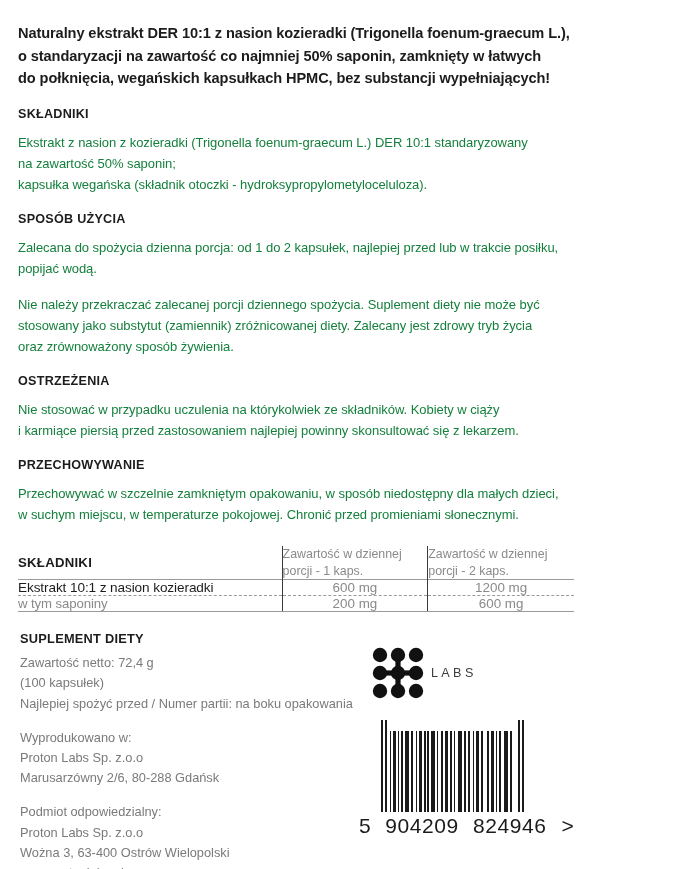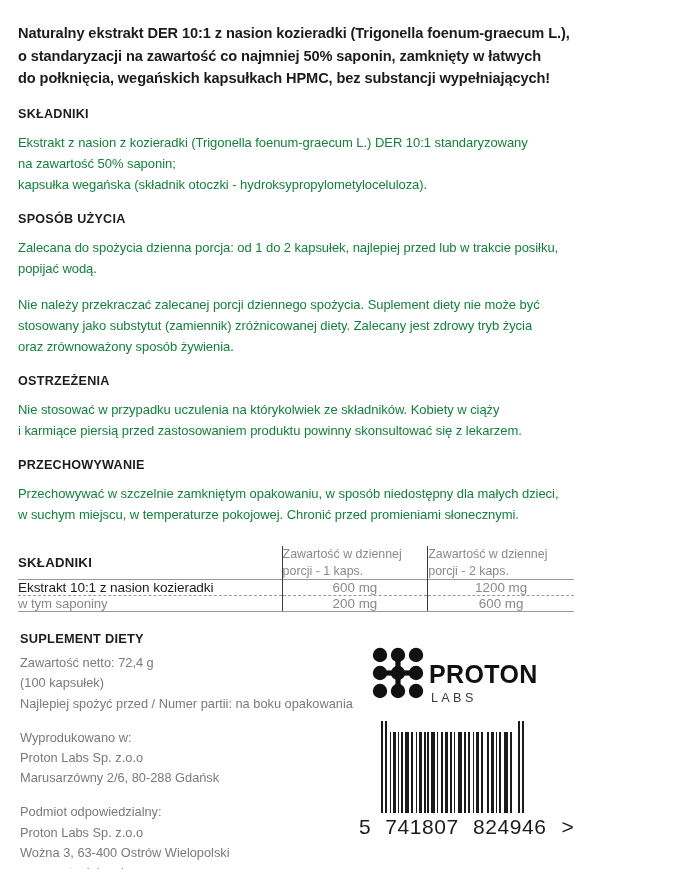--- a/index.html
+++ b/index.html
@@ -230,21 +230,21 @@
       <div>Nie należy przekraczać zalecanej porcji dziennego spożycia. Suplement diety nie może być</div>
       <div>stosowany jako substytut (zamiennik) zróżnicowanej diety. Zalecany jest zdrowy tryb życia</div>
       <div>oraz zrównoważony sposób żywienia.</div>
     </div>
   </div>
 
   <div class="section">
     <div class="section-title">OSTRZEŻENIA</div>
     <div class="body-text">
       <div>Nie stosować w przypadku uczulenia na którykolwiek ze składników. Kobiety w ciąży</div>
-      <div>i karmiące piersią przed zastosowaniem produktu powinny skonsultować się z lekarzem.</div>
+      <div>i karmiące piersią przed zastosowaniem najlepiej powinny skonsultować się z lekarzem.</div>
     </div>
   </div>
 
   <div class="section">
     <div class="section-title">PRZECHOWYWANIE</div>
     <div class="body-text">
       <div>Przechowywać w szczelnie zamkniętym opakowaniu, w sposób niedostępny dla małych dzieci,</div>
       <div>w suchym miejscu, w temperaturze pokojowej. Chronić przed promieniami słonecznymi.</div>
     </div>
   </div>
@@ -320,21 +320,20 @@
               <circle cx="45" cy="27" r="7.2"></circle>
               <circle cx="9" cy="45" r="7.2"></circle>
               <circle cx="27" cy="45" r="7.2"></circle>
               <circle cx="45" cy="45" r="7.2"></circle>
               <rect x="24.4" y="9" width="5.2" height="36"></rect>
               <rect x="9" y="24.4" width="36" height="5.2"></rect>
             </g>
           </svg>
         </div>
         <div class="brand-txt">
-          <div class="brand-name">PROTON</div>
           <div class="brand-sub">LABS</div>
         </div>
       </div>
 
       <div class="barcode-area">
         <div class="bars">
             <span style="width: 2px; background: rgb(27, 27, 27);"></span>
             <span style="width: 2px; background: transparent;"></span>
             <span style="width: 2px; background: rgb(27, 27, 27);"></span>
             <span style="width: 3px; background: transparent;"></span>
@@ -393,21 +392,21 @@
             <span class="short" style="width: 4px; background: rgb(27, 27, 27);"></span>
             <span style="width: 2px; background: transparent;"></span>
             <span class="short" style="width: 2px; background: rgb(27, 27, 27);"></span>
             <span style="width: 6px; background: transparent;"></span>
             <span style="width: 2px; background: rgb(27, 27, 27);"></span>
             <span style="width: 2px; background: transparent;"></span>
             <span style="width: 2px; background: rgb(27, 27, 27);"></span>
           </div>
         <div class="bc-digits">
           <span class="g1">5</span>
-          <span class="g2">741807</span>
+          <span class="g2">904209</span>
           <span class="g3">824946</span>
           <span class="g4">&gt;</span>
         </div>
       </div>
     </div>
 
   </div>
 </div>
 
 </body></html>

